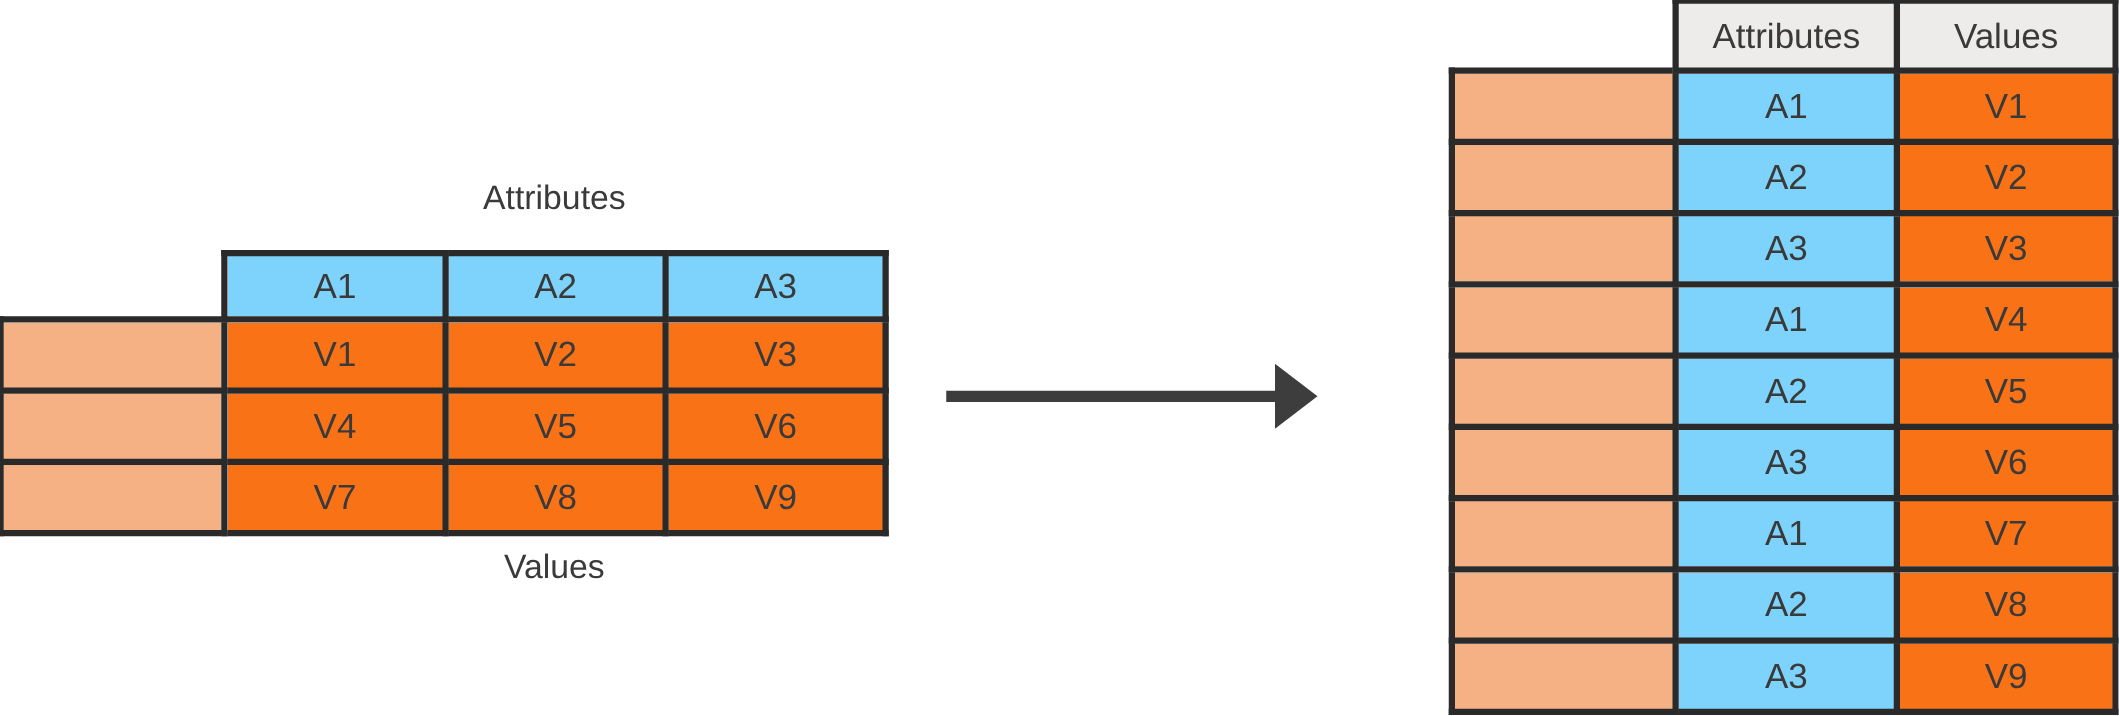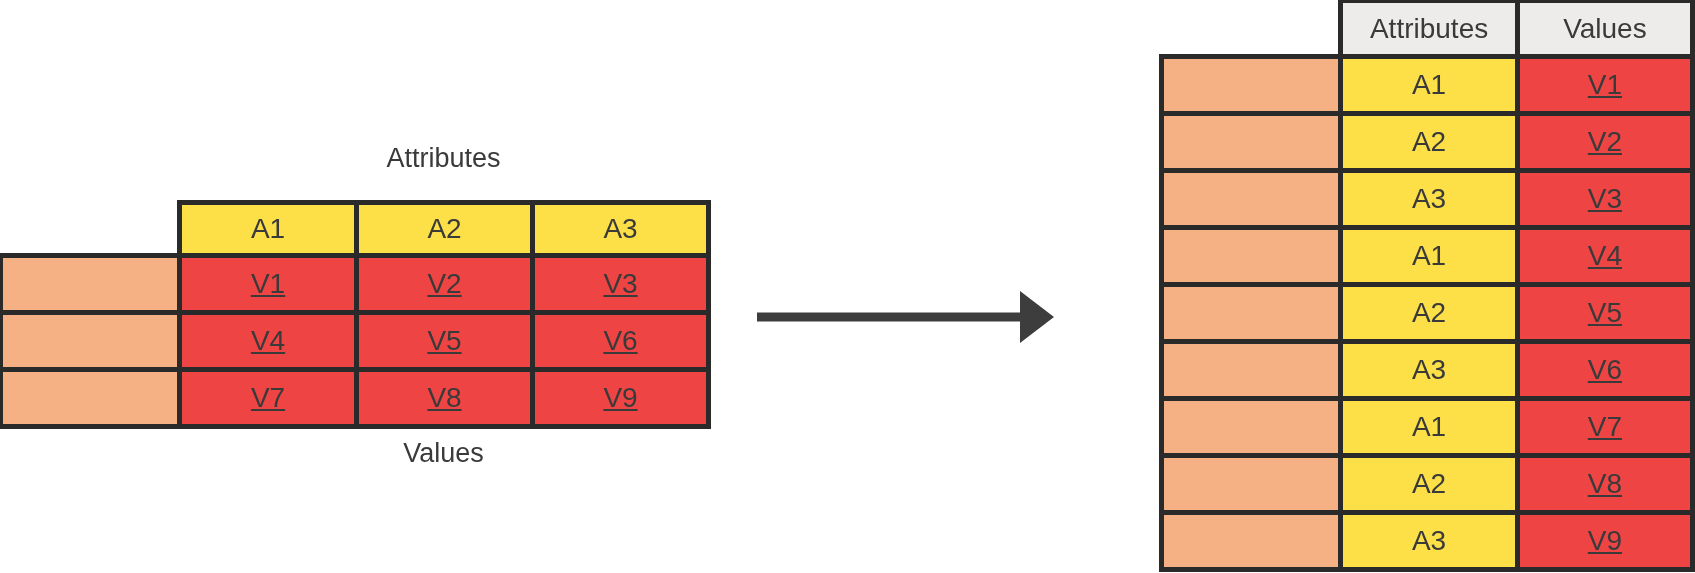--- a/index.html
+++ b/index.html
@@ -13,22 +13,22 @@
   }
   .label-top{top:143px;}
   .label-bottom{top:438px;}
   table{border-collapse:collapse;table-layout:fixed;}
   td,th{
     border:5px solid #2A2A2A;text-align:center;vertical-align:middle;
     font-size:28px;font-weight:normal;color:#3A3A3A;padding:0;overflow:hidden;
   }
   td.ghost{border:none;background:transparent;}
   .orange{background:#F5B183;}
-  .green{background:#fde047;}
-  .blue{background:#ef4444;text-decoration:underline;}
+  .green{background:#7dd3fc;}
+  .blue{background:#f97316;}
   .gray{background:#EDECEA;}
   .left-table{position:absolute;left:-2px;top:200px;}
   .left-table col.c0{width:179px;}
   .left-table col.c1{width:177px;}
   .left-table col.c2{width:176px;}
   .left-table col.c3{width:176px;}
   .left-table tr.hdr{height:53px;}
   .left-table tr.data{height:57px;}
   .right-table{position:absolute;left:1159px;top:-2px;}
   .right-table col.c0{width:181px;}

